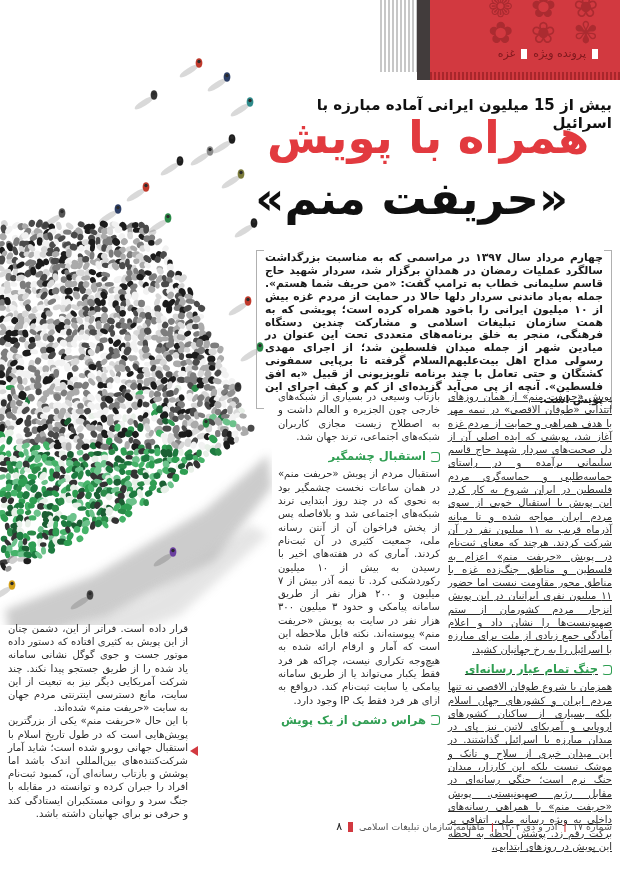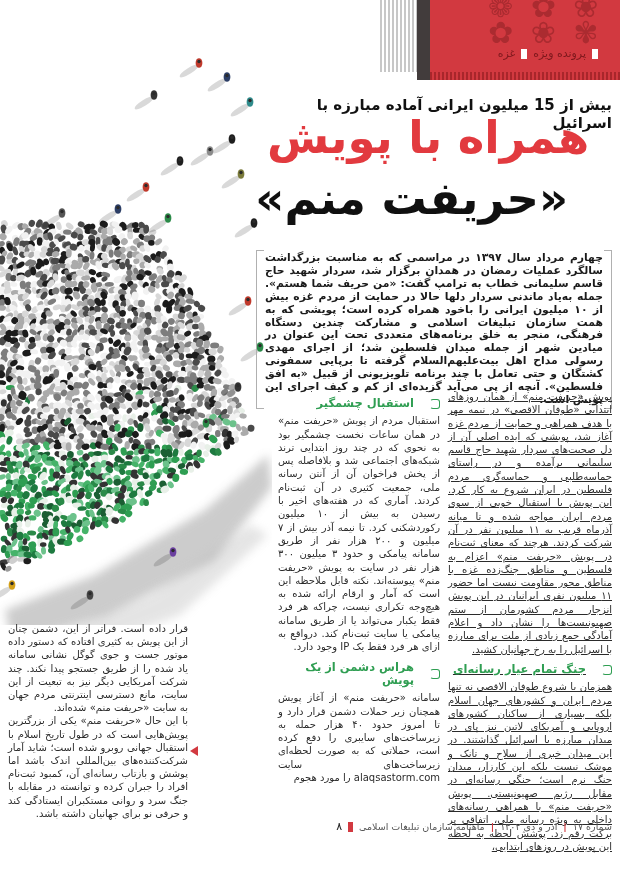--- a/index.html
+++ b/index.html
@@ -37,21 +37,21 @@
       linear-gradient(#b0b0b0,#b0b0b0) left top/7px 1px no-repeat,
       linear-gradient(#b0b0b0,#b0b0b0) right bottom/7px 1px no-repeat,
       linear-gradient(#b0b0b0,#b0b0b0) left bottom/7px 1px no-repeat;}
 
   
   .col{position:absolute;top:390px;font-size:10px;line-height:13.3px;color:#2b2b2b;text-align:justify;}
   .col p{margin:0 0 2px 0;}
   .col-right{right:8px;width:164px;text-decoration:underline;}
   .col-mid{right:180px;width:162px;}
   .ghead{font-size:11.5px;font-weight:bold;color:#2f9e52;margin:7px 0 4px 0;
-    display:flex;align-items:center;gap:16px;text-align:right;}
+    display:flex;align-items:center;gap:4px;text-align:right;}
   .h-icon{display:inline-block;width:8px;height:8px;border:1.6px solid #2f9e52;
     border-radius:3px;border-left-color:transparent;flex:0 0 auto;}
 
   
   .col-left{position:absolute;left:8px;top:622px;width:180px;font-size:10px;
     line-height:13.2px;color:#2b2b2b;text-align:justify;}
   .col-left p{margin:0;}
   .endmark{position:absolute;left:190px;top:746px;width:0;height:0;
     border-top:5px solid transparent;border-bottom:5px solid transparent;
     border-right:8px solid #d23940;}
@@ -1665,30 +1665,30 @@
   <div class="col col-right">
     <p>پویش «حریفت منم» از همان روزهای ابتدایی «طوفان الاقصی» در نیمه مهر با هدف همراهی و حمایت از مردم غزه آغاز شد، پویشی که ایده اصلی آن از دل صحبت‌های سردار شهید حاج قاسم سلیمانی برآمده و در راستای حماسه‌طلبی و حماسه‌گری مردم فلسطین در ایران شروع به کار کرد. این پویش با استقبال خوبی از سوی مردم ایران مواجه شده و تا میانه آذرماه قریب به ۱۱ میلیون نفر در آن شرکت کردند. هرچند که معنای ثبت‌نام در پویش «حریفت منم» اعزام به فلسطین و مناطق جنگ‌زده غزه یا مناطق محور مقاومت نیست اما حضور ۱۱ میلیون نفری ایرانیان در این پویش انزجار مردم کشورمان از ستم صهیونیست‌ها را نشان داد و اعلام آمادگی جمع زیادی از ملت برای مبارزه با اسرائیل را به رخ جهانیان کشید.</p>
     <div class="ghead">
       <span class="h-icon"></span>
       <span>جنگ تمام عیار رسانه‌ای</span>
     </div>
     <p>همزمان با شروع طوفان الاقصی نه تنها مردم ایران و کشورهای جهان اسلام بلکه بسیاری از ساکنان کشورهای اروپایی و آمریکای لاتین نیز پای در میدان مبارزه با اسرائیل گذاشتند. در این میدان خبری از سلاح و تانک و موشک نیست بلکه این کارزار، میدان جنگ نرم است؛ جنگی رسانه‌ای در مقابل رژیم صهیونیستی. پویش «حریفت منم» با همراهی رسانه‌های داخلی به ویژه رسانه ملی، اتفاقی پر برکت رقم زد. پوشش لحظه به لحظه این پویش در روزهای ابتدایی،</p>
   </div>
 
   <div class="col col-mid">
+    <p>بازتاب وسیعی در بسیاری از شبکه‌های خارجی چون الجزیره و العالم داشت و به اصطلاح زیست مجازی کاربران شبکه‌های اجتماعی، ترند جهان شد.</p>
     <div class="ghead">
       <span class="h-icon"></span>
       <span>استقبال چشمگیر</span>
     </div>
     <p>استقبال مردم از پویش «حریفت منم» در همان ساعات نخست چشمگیر بود به نحوی که در چند روز ابتدایی ترند شبکه‌های اجتماعی شد و بلافاصله پس از پخش فراخوان آن از آنتن رسانه ملی، جمعیت کثیری در آن ثبت‌نام کردند. آماری که در هفته‌های اخیر با رسیدن به بیش از ۱۰ میلیون رکوردشکنی کرد. تا نیمه آذر بیش از ۷ میلیون و ۲۰۰ هزار نفر از طریق سامانه پیامکی و حدود ۳ میلیون ۳۰۰ هزار نفر در سایت به پویش «حریفت منم» پیوسته‌اند. نکته قابل ملاحظه این است که آمار و ارقام ارائه شده به هیچ‌وجه تکراری نیست، چراکه هر فرد فقط یکبار می‌تواند یا از طریق سامانه پیامکی یا سایت ثبت‌نام کند. درواقع به ازای هر فرد فقط یک IP وجود دارد.</p>
     <div class="ghead">
       <span class="h-icon"></span>
       <span>هراس دشمن از یک پویش</span>
     </div>
-    <p>سامانه «حریفت منم» از آغاز پویش همچنان زیر حملات دشمن قرار دارد و تا امروز حدود ۴۰ هزار حمله به زیرساخت‌های سایبری را دفع کرده است، حملاتی که به صورت لحظه‌ای زیرساخت‌های سایت alaqsastorm.com را مورد هجوم</p>
   </div>
 
 
   <div class="col-left">
     <p>قرار داده است. فراتر از این، دشمن چنان از این پویش به کثیری افتاده که دستور داده موتور جست و جوی گوگل نشانی سامانه یاد شده را از طریق جستجو پیدا نکند. چند شرکت آمریکایی دیگر نیز به تبعیت از این سایت، مانع دسترسی اینترنتی مردم جهان به سایت «حریفت منم» شده‌اند.</p>
     <p>با این حال «حریفت منم» یکی از بزرگترین پویش‌هایی است که در طول تاریخ اسلام با استقبال جهانی روبرو شده است؛ شاید آمار شرکت‌کننده‌های بین‌المللی اندک باشد اما پوشش و بازتاب رسانه‌ای آن، کمبود ثبت‌نام افراد را جبران کرده و توانسته در مقابله با جنگ سرد و روانی مستکبران ایستادگی کند و حرفی نو برای جهانیان داشته باشد.</p>
   </div>
   <div class="endmark"></div>
 
   <div class="footer">

